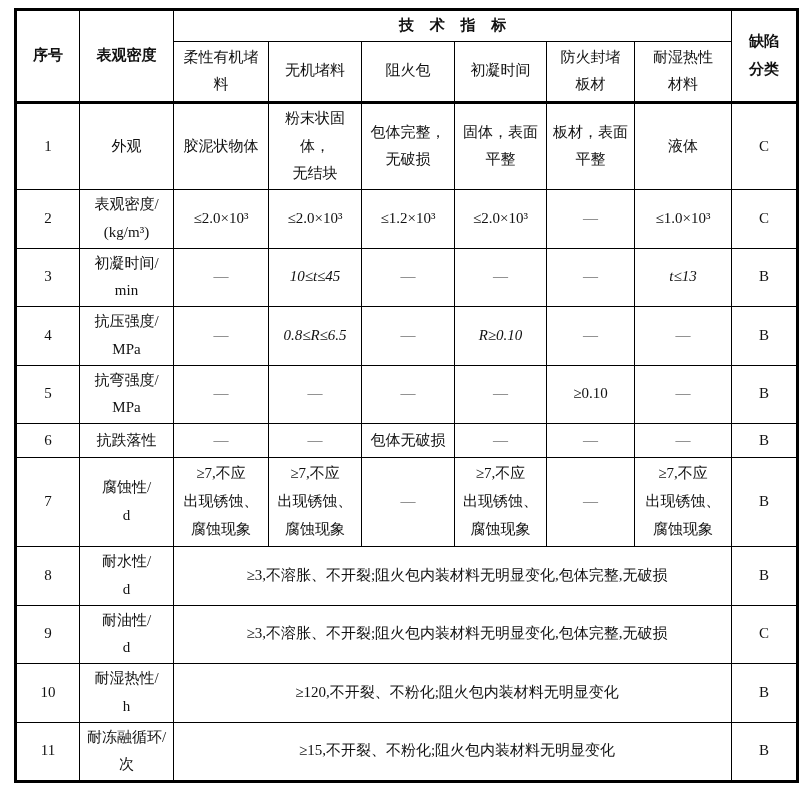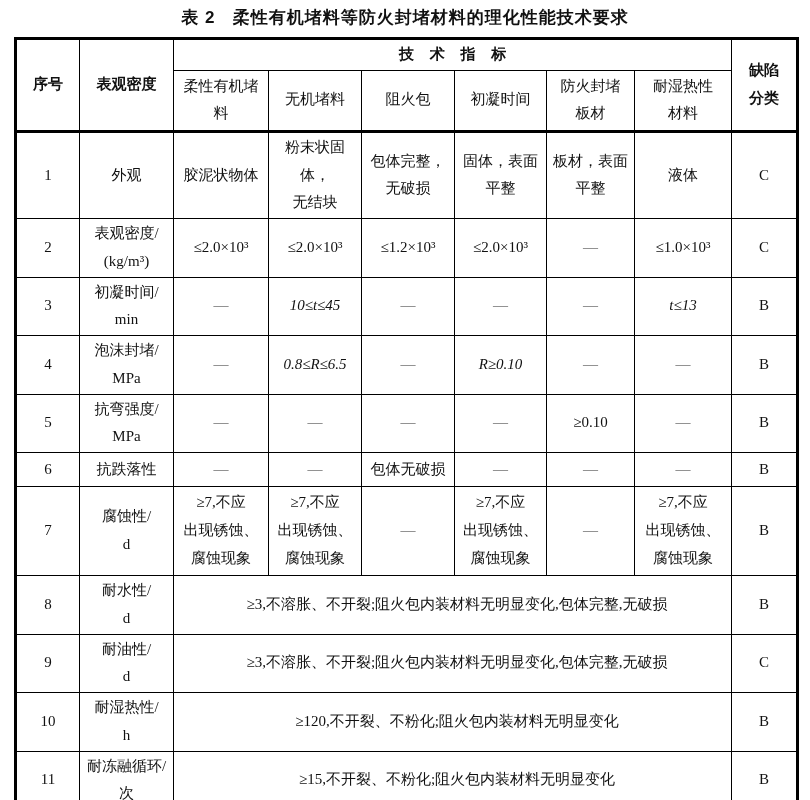--- a/index.html
+++ b/index.html
@@ -55,21 +55,20 @@
   tr.r11 td { height: 48px; }
   td.span-text { text-align: center; padding-left: 12px; }
   td.muted { color: #6e6e6e; }
   .ital { font-style: italic; }
 </style>
 </head>
 <body>
 
 <div class="page">
 
-  <div class="title">表 2   柔性有机堵料等防火封堵材料的理化性能技术要求</div>
 
   <table class="spec">
     <colgroup>
       <col style="width:64px">
         <col style="width:94px">
         <col style="width:95px">
       <col style="width:93px">
         <col style="width:93px">
         <col style="width:92px">
       <col style="width:88px">
@@ -133,21 +132,21 @@
       <td class="ital">10≤t≤45</td>
       <td class="muted">—</td>
       <td class="muted">—</td>
       <td class="muted">—</td>
       <td class="ital">t≤13</td>
       <td>B</td>
     </tr>
 
     <tr class="r4">
       <td>4</td>
-      <td>泡沫封堵/
+      <td>抗压强度/
 MPa</td>
       <td class="muted">—</td>
       <td class="ital">0.8≤R≤6.5</td>
       <td class="muted">—</td>
       <td class="ital">R≥0.10</td>
       <td class="muted">—</td>
       <td class="muted">—</td>
       <td>B</td>
     </tr>
 

